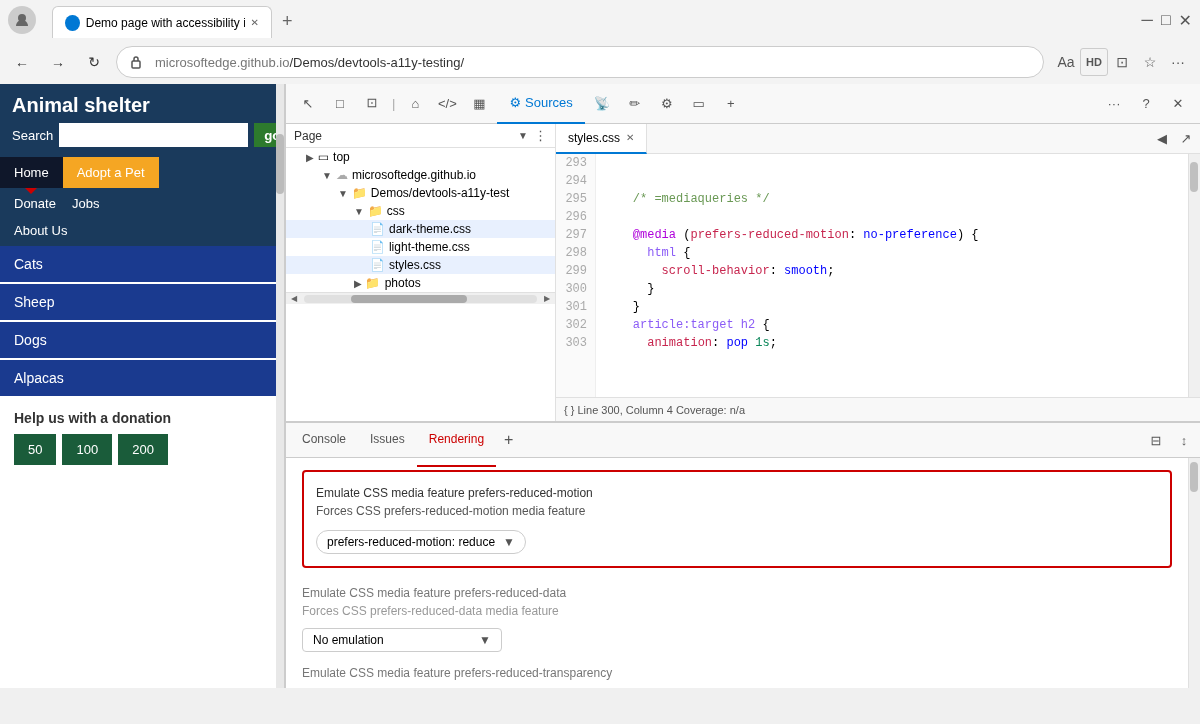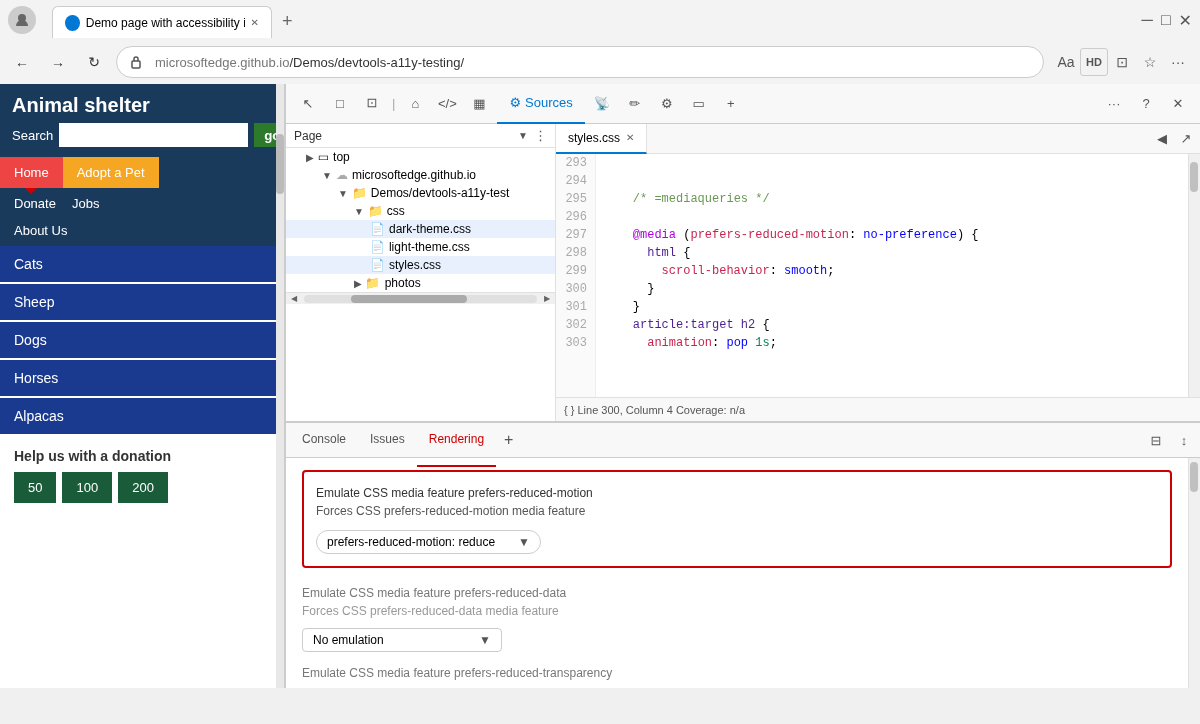--- a/index.html
+++ b/index.html
@@ -23,21 +23,21 @@
     
     .website-preview { width: 285px; min-width: 285px; background: white; overflow-y: auto; border-right: 1px solid #ccc; position: relative; }
     .site-header { background: #1a3a5c; padding: 10px 12px; color: white; }
     .site-title { font-size: 20px; font-weight: bold; }
     .search-bar { display: flex; align-items: center; gap: 6px; margin-top: 6px; }
     .search-label { color: white; font-size: 13px; }
     .search-input { flex: 1; height: 24px; border: none; padding: 2px 6px; }
     .search-go { background: #2d7a2d; color: white; border: none; padding: 2px 10px; height: 24px; cursor: pointer; font-weight: bold; }
     .nav-menu { background: #1a3a5c; }
     .nav-row1 { display: flex; }
-    .nav-home { background: #ef4444; color: white; padding: 8px 14px; font-size: 13px; cursor: pointer; position: relative; }
+    .nav-home { background: #0f172a; color: white; padding: 8px 14px; font-size: 13px; cursor: pointer; position: relative; }
     .nav-home::after { content: ''; position: absolute; bottom: -6px; left: 50%; transform: translateX(-50%); width: 0; height: 0; border-left: 6px solid transparent; border-right: 6px solid transparent; border-top: 6px solid #cc0000; }
     .nav-adopt { background: #f5a623; color: white; padding: 8px 14px; font-size: 13px; cursor: pointer; }
     .nav-row2 { display: flex; gap: 16px; padding: 8px 14px; }
     .nav-link { color: white; font-size: 13px; cursor: pointer; text-decoration: none; }
     .nav-row3 { padding: 4px 14px 8px; }
 
     .sidebar-list { background: white; }
     .sidebar-item-link { display: block; background: #1a3a8f; color: white; padding: 10px 14px; font-size: 14px; margin-bottom: 2px; cursor: pointer; }
 
     .donation-section { padding: 12px 14px; }
@@ -74,36 +74,36 @@
     .editor-nav { display: flex; align-items: center; gap: 4px; margin-left: auto; padding-right: 4px; }
     .editor-nav-btn { width: 20px; height: 20px; display: flex; align-items: center; justify-content: center; cursor: pointer; color: #555; }
     .code-content { flex: 1; overflow-y: auto; font-family: 'Courier New', monospace; font-size: 12px; line-height: 18px; padding: 0; display: flex; }
     .line-numbers { padding: 0 8px; color: #aaa; text-align: right; min-width: 40px; background: #fafafa; border-right: 1px solid #eee; user-select: none; }
     .code-lines { flex: 1; padding: 0 8px; overflow-x: auto; }
     .code-line { white-space: pre; height: 18px; }
     .c-comment { color: #6a9955; }
     .c-keyword { color: #af00db; }
     .c-value { color: #0000ff; }
     .c-property { color: #c7254e; }
-    .c-selector { color: #4c1d95; }
+    .c-selector { color: #8b5cf6; }
     .c-number { color: #098658; }
     .code-status { display: flex; align-items: center; gap: 12px; padding: 0 8px; border-top: 1px solid #e0e0e0; height: 24px; font-size: 11px; color: #555; background: #f8f8f8; }
 
     
     .bottom-tabs { display: flex; align-items: center; border-top: 1px solid #ccc; border-bottom: 1px solid #ccc; background: #f8f8f8; height: 36px; padding: 0 4px; }
     .bottom-tab { padding: 0 12px; height: 53px; display: flex; align-items: center; font-size: 12px; cursor: pointer; color: #555; border-bottom: 2px solid transparent; }
     .bottom-tab.active { color: #cc0000; border-bottom-color: #cc0000; }
     .bottom-tab-add { padding: 0 8px; color: #555; cursor: pointer; font-size: 16px; }
     .bottom-tab-actions { margin-left: auto; display: flex; gap: 4px; }
 
     
     .rendering-panel { flex: 1; overflow-y: auto; padding: 12px 16px; }
     .render-feature-box { border: 2px solid #cc0000; border-radius: 4px; padding: 12px; margin-bottom: 16px; }
     .render-feature-title { font-size: 12px; color: #333; line-height: 1.5; }
-    .render-dropdown { display: flex; align-items: center; border: 1px solid #ccc; border-radius: 12px; padding: 4px 10px; margin-top: 10px; background: white; cursor: pointer; font-size: 12px; gap: 23px; width: fit-content; }
+    .render-dropdown { display: flex; align-items: center; border: 1px solid #ccc; border-radius: 12px; padding: 4px 10px; margin-top: 10px; background: white; cursor: pointer; font-size: 12px; gap: 8px; width: fit-content; }
     .render-dropdown-arrow { color: #555; }
     .render-section2 { margin-top: 8px; }
     .render-label { font-size: 12px; color: #777; line-height: 1.5; margin-bottom: 8px; }
     .render-dropdown2 { display: flex; align-items: center; border: 1px solid #ccc; border-radius: 4px; padding: 4px 10px; background: white; cursor: pointer; font-size: 12px; gap: 8px; width: 200px; }
     .render-section3 { margin-top: 12px; }
 
     
     .h-scrollbar { height: 12px; background: #f0f0f0; border-top: 1px solid #e0e0e0; display: flex; align-items: center; }
     .h-scroll-left { width: 16px; height: 12px; display: flex; align-items: center; justify-content: center; font-size: 8px; color: #666; cursor: pointer; }
     .h-scroll-track { flex: 1; height: 8px; background: #e0e0e0; margin: 0 2px; border-radius: 4px; position: relative; }
@@ -188,21 +188,20 @@
       </div>
       <div class="nav-row3">
         <a class="nav-link">About Us</a>
       </div>
     </div>
 
     <div class="sidebar-list">
       <a class="sidebar-item-link">Cats</a>
       <a class="sidebar-item-link">Sheep</a>
       <a class="sidebar-item-link">Dogs</a>
-      <a class="sidebar-item-link">Horses</a>
       <a class="sidebar-item-link">Alpacas</a>
     </div>
 
     <div class="donation-section">
       <div class="donation-title">Help us with a donation</div>
       <div class="donation-buttons">
         <button class="donate-btn">50</button>
         <button class="donate-btn">100</button>
         <button class="donate-btn">200</button>
       </div>

